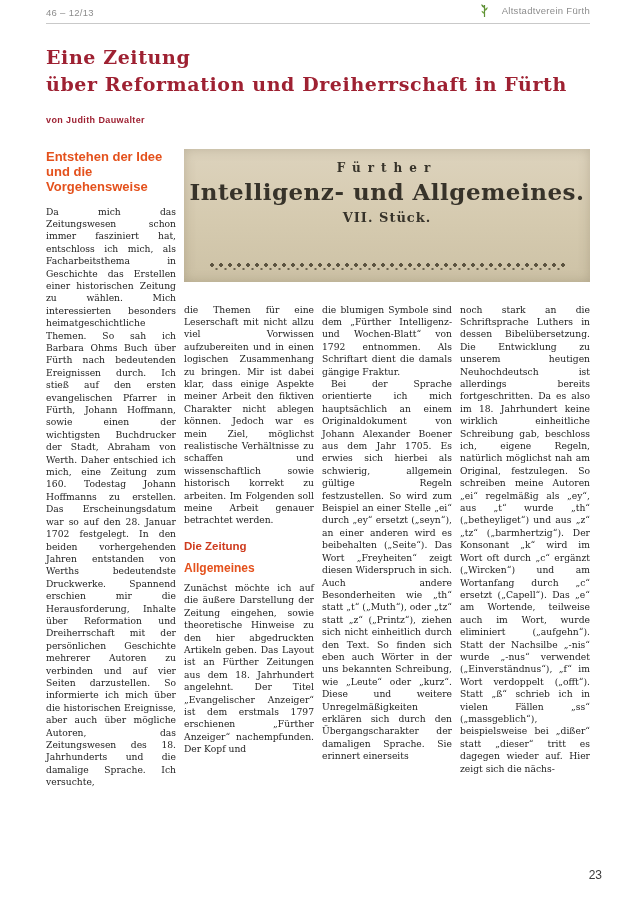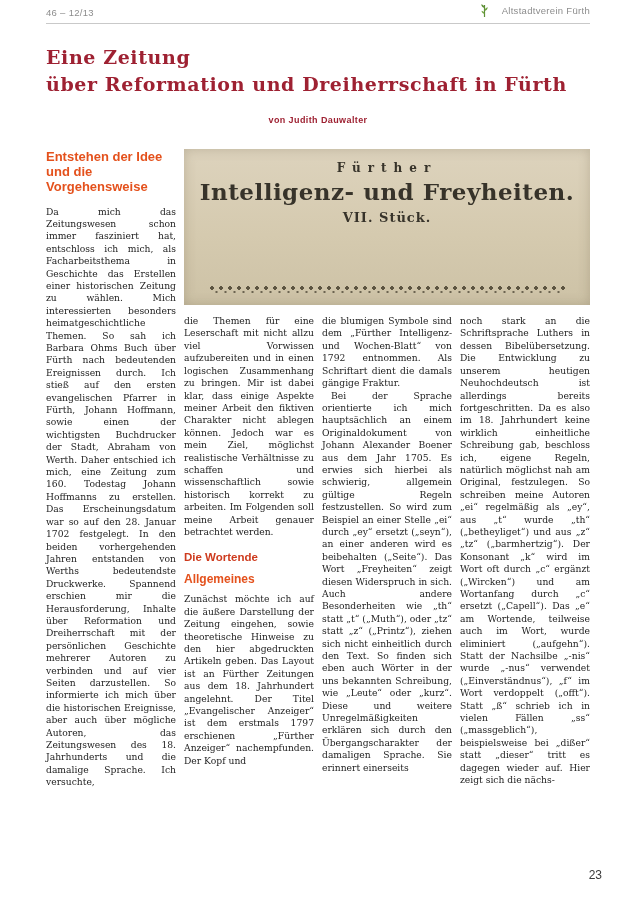--- a/index.html
+++ b/index.html
@@ -10,28 +10,28 @@
   
   .header-row { display:flex; justify-content:space-between; align-items:flex-end;
     font-family:"Liberation Sans", sans-serif; font-size:9.5px; color:#8d8d8d;
     padding-bottom:5px; border-bottom:1px solid #c9c9c9; letter-spacing:0.3px; }
   .brand { display:flex; align-items:center; gap:11px; }
   .brand svg { display:block; }
 
   
   .title { text-align:left; color:#9e2132; font-weight:bold; font-size:19px;
     letter-spacing:0.6px; margin-top:20px; line-height:1.42; font-family:"DejaVu Serif", serif; }
-  .byline { text-align:center; color:#9e2132; font-family:"Liberation Sans", sans-serif;
+  .byline { text-align:left; color:#9e2132; font-family:"Liberation Sans", sans-serif;
     font-weight:bold; font-size:9px; margin-top:17px; letter-spacing:0.4px; }
 
   
   .content { display:grid; grid-template-columns:repeat(4, 1fr); column-gap:14px;
     row-gap:8px; margin-top:24px;gap:8px; }
   .col1 { grid-column:1; grid-row:1 / span 2; }
-  .masthead { grid-column:2 / 5; grid-row:1; height:156px;
+  .masthead { grid-column:2 / 5; grid-row:1; height:133px;
     background:linear-gradient(180deg,#ddd3bd 0%, #d5caaf 55%, #cdc2a6 100%);
     box-shadow:inset 0 0 12px rgba(90,80,55,0.25);
     display:flex; flex-direction:column; align-items:center;
     padding:12px 10px 6px 10px; color:#37332a; text-align:center; }
   .colt { grid-row:2; }
 
   .m1 { font-size:12px; font-weight:bold; letter-spacing:7px; }
   .m2 { font-size:23px; font-weight:bold; margin-top:3px; letter-spacing:0.5px; white-space:nowrap; }
   .m3 { font-size:13px; font-weight:bold; margin-top:5px; letter-spacing:1px; }
   .m4 { font-size:11px; font-weight:bold; margin-top:9px; letter-spacing:1px; }
@@ -86,28 +86,28 @@
 
   <div class="content">
 
     <div class="col1">
       <div class="sec-head">Entstehen der Idee und die Vorgehensweise</div>
       <p class="body">Da mich das Zeitungswesen schon immer fasziniert hat, entschloss ich mich, als Facharbeitsthema in Geschichte das Erstellen einer historischen Zeitung zu wählen. Mich interessierten besonders heimatgeschichtliche Themen. So sah ich Barbara Ohms Buch über Fürth nach bedeutenden Ereignissen durch. Ich stieß auf den ersten evangelischen Pfarrer in Fürth, Johann Hoffmann, sowie einen der wichtigsten Buchdrucker der Stadt, Abraham von Werth. Daher entschied ich mich, eine Zeitung zum 160. Todestag Johann Hoffmanns zu erstellen. Das Erscheinungsdatum war so auf den 28. Januar 1702 festgelegt. In den beiden vorhergehenden Jahren entstanden von Werths bedeutendste Druckwerke. Spannend erschien mir die Herausforderung, Inhalte über Reformation und Dreiherrschaft mit der persönlichen Geschichte mehrerer Autoren zu verbinden und auf vier Seiten darzustellen. So informierte ich mich über die historischen Ereignisse, aber auch über mögliche Autoren, das Zeitungswesen des 18. Jahrhunderts und die damalige Sprache. Ich versuchte,</p>
     </div>
 
     <div class="masthead">
       <div class="m1">Fürther</div>
-      <div class="m2">Intelligenz- und Freyheiten.</div>
+      <div class="m2">Intelligenz- und Allgemeines.</div>
       <div class="m3">VII. Stück.</div>
       <div class="ornament"></div>
     </div>
 
     <div class="colt">
       <p class="body">die Themen für eine Leserschaft mit nicht allzu viel Vorwissen aufzubereiten und in einen logischen Zusammenhang zu bringen. Mir ist dabei klar, dass einige Aspekte meiner Arbeit den fiktiven Charakter nicht ablegen können. Jedoch war es mein Ziel, möglichst realistische Verhältnisse zu schaffen und wissenschaftlich sowie historisch korrekt zu arbeiten. Im Folgenden soll meine Arbeit genauer betrachtet werden.</p>
-      <div class="h-red">Die Wortende</div>
+      <div class="h-red">Die Zeitung</div>
       <div class="h-orange">Allgemeines</div>
       <p class="body">Zunächst möchte ich auf die äußere Darstellung der Zeitung eingehen, sowie theoretische Hinweise zu den hier abgedruckten Artikeln geben. Das Layout ist an Fürther Zeitungen aus dem 18. Jahrhundert angelehnt. Der Titel „Evangelischer Anzeiger“ ist dem erstmals 1797 erschienen „Fürther Anzeiger“ nachempfunden. Der Kopf und</p>
     </div>
 
     <div class="colt">
       <p class="body">die blumigen Symbole sind dem „Fürther Intelligenz- und Wochen-Blatt“ von 1792 entnommen. Als Schriftart dient die damals gängige Fraktur.</p>
       <p class="body indent">Bei der Sprache orientierte ich mich hauptsächlich an einem Originaldokument von Johann Alexander Boener aus dem Jahr 1705. Es erwies sich hierbei als schwierig, allgemein gültige Regeln festzustellen. So wird zum Beispiel an einer Stelle „ei“ durch „ey“ ersetzt („seyn“), an einer anderen wird es beibehalten („Seite“). Das Wort „Freyheiten“ zeigt diesen Widerspruch in sich. Auch andere Besonderheiten wie „th“ statt „t“ („Muth“), oder „tz“ statt „z“ („Printz“), ziehen sich nicht einheitlich durch den Text. So finden sich eben auch Wörter in der uns bekannten Schreibung, wie „Leute“ oder „kurz“. Diese und weitere Unregelmäßigkeiten erklären sich durch den Übergangscharakter der damaligen Sprache. Sie erinnert einerseits</p>
     </div>
 
     <div class="colt">

